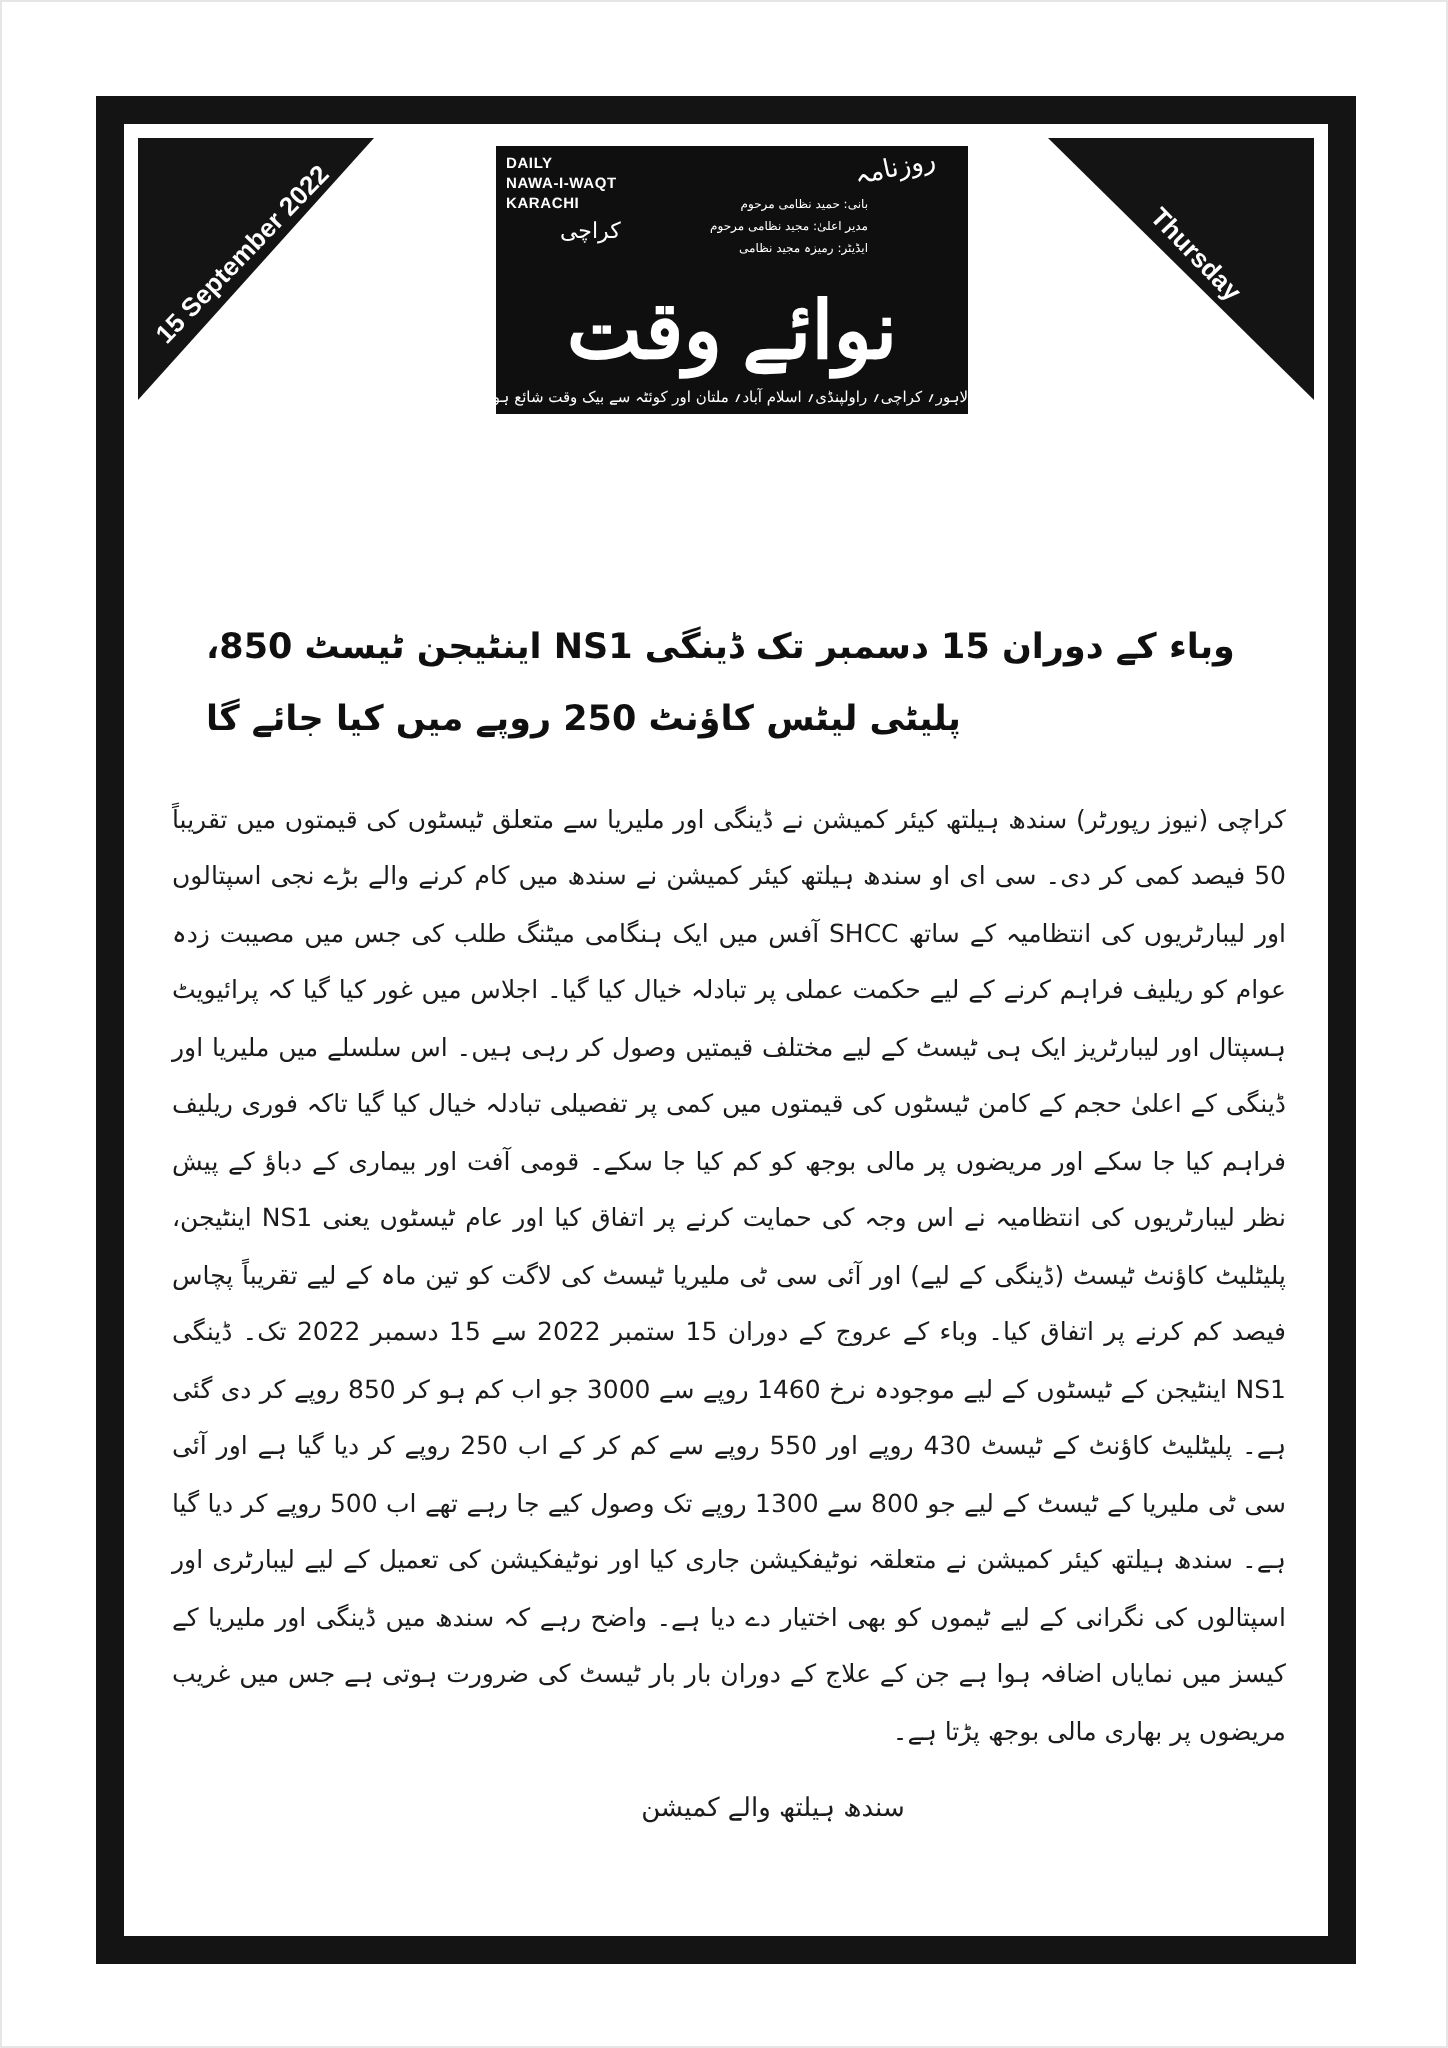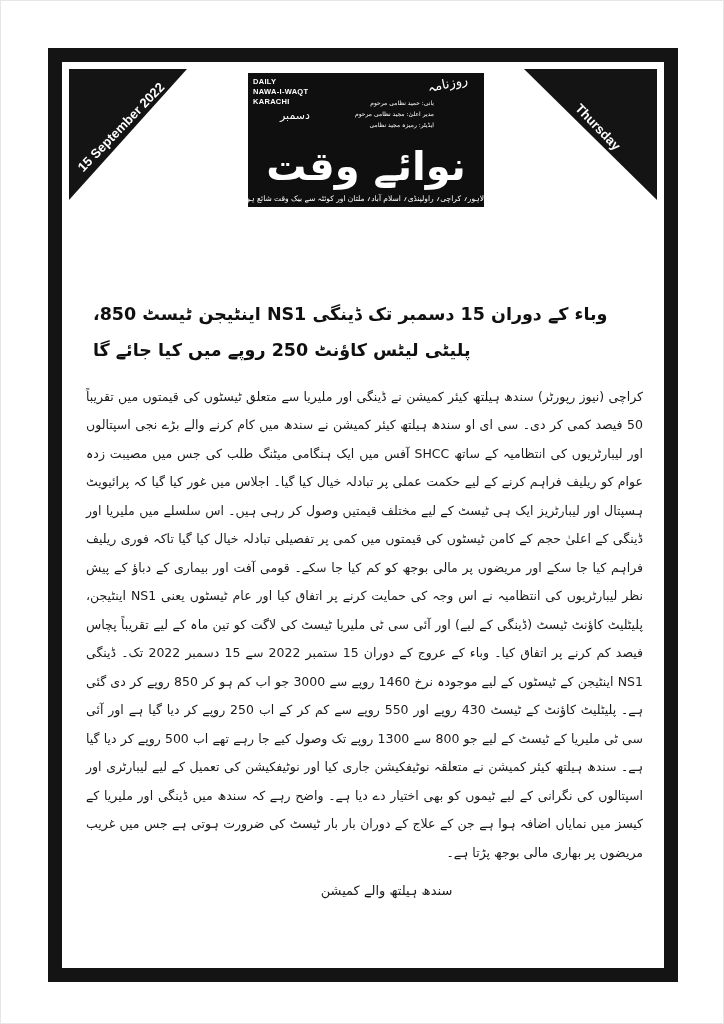--- a/index.html
+++ b/index.html
@@ -38,30 +38,30 @@
     position:absolute;right:16px;top:3px;color:#ffffff;font-size:13px;
     direction:rtl;transform:rotate(-12deg);
   }
   .mh-founders{
     position:absolute;right:50px;top:25px;color:#ffffff;font-size:6px;
     direction:rtl;text-align:right;line-height:1.8;
   }
   .mh-city{position:absolute;left:32px;top:36px;color:#ffffff;font-size:11px;direction:rtl;}
   .mh-title{
     position:absolute;left:0;right:0;bottom:21px;text-align:center;color:#ffffff;
-    font-size:40px;font-weight:bold;direction:rtl;line-height:1;
+    font-size:40px;font-weight:bold;direction:rtl;line-height:1;font-family:Liberation Serif, serif;
   }
   .mh-tagline{
     position:absolute;left:0;right:0;bottom:4px;text-align:center;color:#ffffff;
     font-size:7.5px;direction:rtl;white-space:nowrap;
   }
   
   .article{position:absolute;left:24px;top:228px;width:557px;color:#1a1a1a;}
   .headline{
-    margin:7px;direction:rtl;text-align:left;unicode-bidi:plaintext;
+    margin:17px;direction:rtl;text-align:left;unicode-bidi:plaintext;
     font-size:17.5px;font-weight:bold;line-height:2.05;color:#101010;
     font-family:"DejaVu Sans",sans-serif;
   }
   .body-text{
     margin:14px 0 16px 0;direction:rtl;text-align:justify;
     font-size:12.5px;line-height:2.28;color:#1b1b1b;
   }
   .signature{
     margin-top:10px;direction:rtl;text-align:center;font-size:13px;
     position:relative;left:22px;color:#1b1b1b;
@@ -85,21 +85,21 @@
       <div class="mh-inner">
         <div class="mh-eng">DAILY
 NAWA-I-WAQT
 KARACHI</div>
         <div class="mh-roznama">روزنامہ</div>
         <div class="mh-founders">
           <div>بانی: حمید نظامی مرحوم</div>
           <div>مدیر اعلیٰ: مجید نظامی مرحوم</div>
           <div>ایڈیٹر: رمیزہ مجید نظامی</div>
         </div>
-        <div class="mh-city">دسمبر</div>
+        <div class="mh-city">کراچی</div>
         <div class="mh-title">نوائے وقت</div>
         <div class="mh-tagline">لاہور؍ کراچی؍ راولپنڈی؍ اسلام آباد؍ ملتان اور کوئٹہ سے بیک وقت شائع ہوتا ہے</div>
       </div>
     </div>
 
     <div class="article">
       <h1 class="headline">وباء کے دوران 15 دسمبر تک ڈینگی NS1 اینٹیجن ٹیسٹ 850، پلیٹی لیٹس کاؤنٹ 250 روپے میں کیا جائے گا</h1>
       <p class="body-text">کراچی (نیوز رپورٹر) سندھ ہیلتھ کیئر کمیشن نے ڈینگی اور ملیریا سے متعلق ٹیسٹوں کی قیمتوں میں تقریباً 50 فیصد کمی کر دی۔ سی ای او سندھ ہیلتھ کیئر کمیشن نے سندھ میں کام کرنے والے بڑے نجی اسپتالوں اور لیبارٹریوں کی انتظامیہ کے ساتھ SHCC آفس میں ایک ہنگامی میٹنگ طلب کی جس میں مصیبت زدہ عوام کو ریلیف فراہم کرنے کے لیے حکمت عملی پر تبادلہ خیال کیا گیا۔ اجلاس میں غور کیا گیا کہ پرائیویٹ ہسپتال اور لیبارٹریز ایک ہی ٹیسٹ کے لیے مختلف قیمتیں وصول کر رہی ہیں۔ اس سلسلے میں ملیریا اور ڈینگی کے اعلیٰ حجم کے کامن ٹیسٹوں کی قیمتوں میں کمی پر تفصیلی تبادلہ خیال کیا گیا تاکہ فوری ریلیف فراہم کیا جا سکے اور مریضوں پر مالی بوجھ کو کم کیا جا سکے۔ قومی آفت اور بیماری کے دباؤ کے پیش نظر لیبارٹریوں کی انتظامیہ نے اس وجہ کی حمایت کرنے پر اتفاق کیا اور عام ٹیسٹوں یعنی NS1 اینٹیجن، پلیٹلیٹ کاؤنٹ ٹیسٹ (ڈینگی کے لیے) اور آئی سی ٹی ملیریا ٹیسٹ کی لاگت کو تین ماہ کے لیے تقریباً پچاس فیصد کم کرنے پر اتفاق کیا۔ وباء کے عروج کے دوران 15 ستمبر 2022 سے 15 دسمبر 2022 تک۔ ڈینگی NS1 اینٹیجن کے ٹیسٹوں کے لیے موجودہ نرخ 1460 روپے سے 3000 جو اب کم ہو کر 850 روپے کر دی گئی ہے۔ پلیٹلیٹ کاؤنٹ کے ٹیسٹ 430 روپے اور 550 روپے سے کم کر کے اب 250 روپے کر دیا گیا ہے اور آئی سی ٹی ملیریا کے ٹیسٹ کے لیے جو 800 سے 1300 روپے تک وصول کیے جا رہے تھے اب 500 روپے کر دیا گیا ہے۔ سندھ ہیلتھ کیئر کمیشن نے متعلقہ نوٹیفکیشن جاری کیا اور نوٹیفکیشن کی تعمیل کے لیے لیبارٹری اور اسپتالوں کی نگرانی کے لیے ٹیموں کو بھی اختیار دے دیا ہے۔ واضح رہے کہ سندھ میں ڈینگی اور ملیریا کے کیسز میں نمایاں اضافہ ہوا ہے جن کے علاج کے دوران بار بار ٹیسٹ کی ضرورت ہوتی ہے جس میں غریب مریضوں پر بھاری مالی بوجھ پڑتا ہے۔</p>
       <div class="signature">سندھ ہیلتھ والے کمیشن</div>
     </div>

